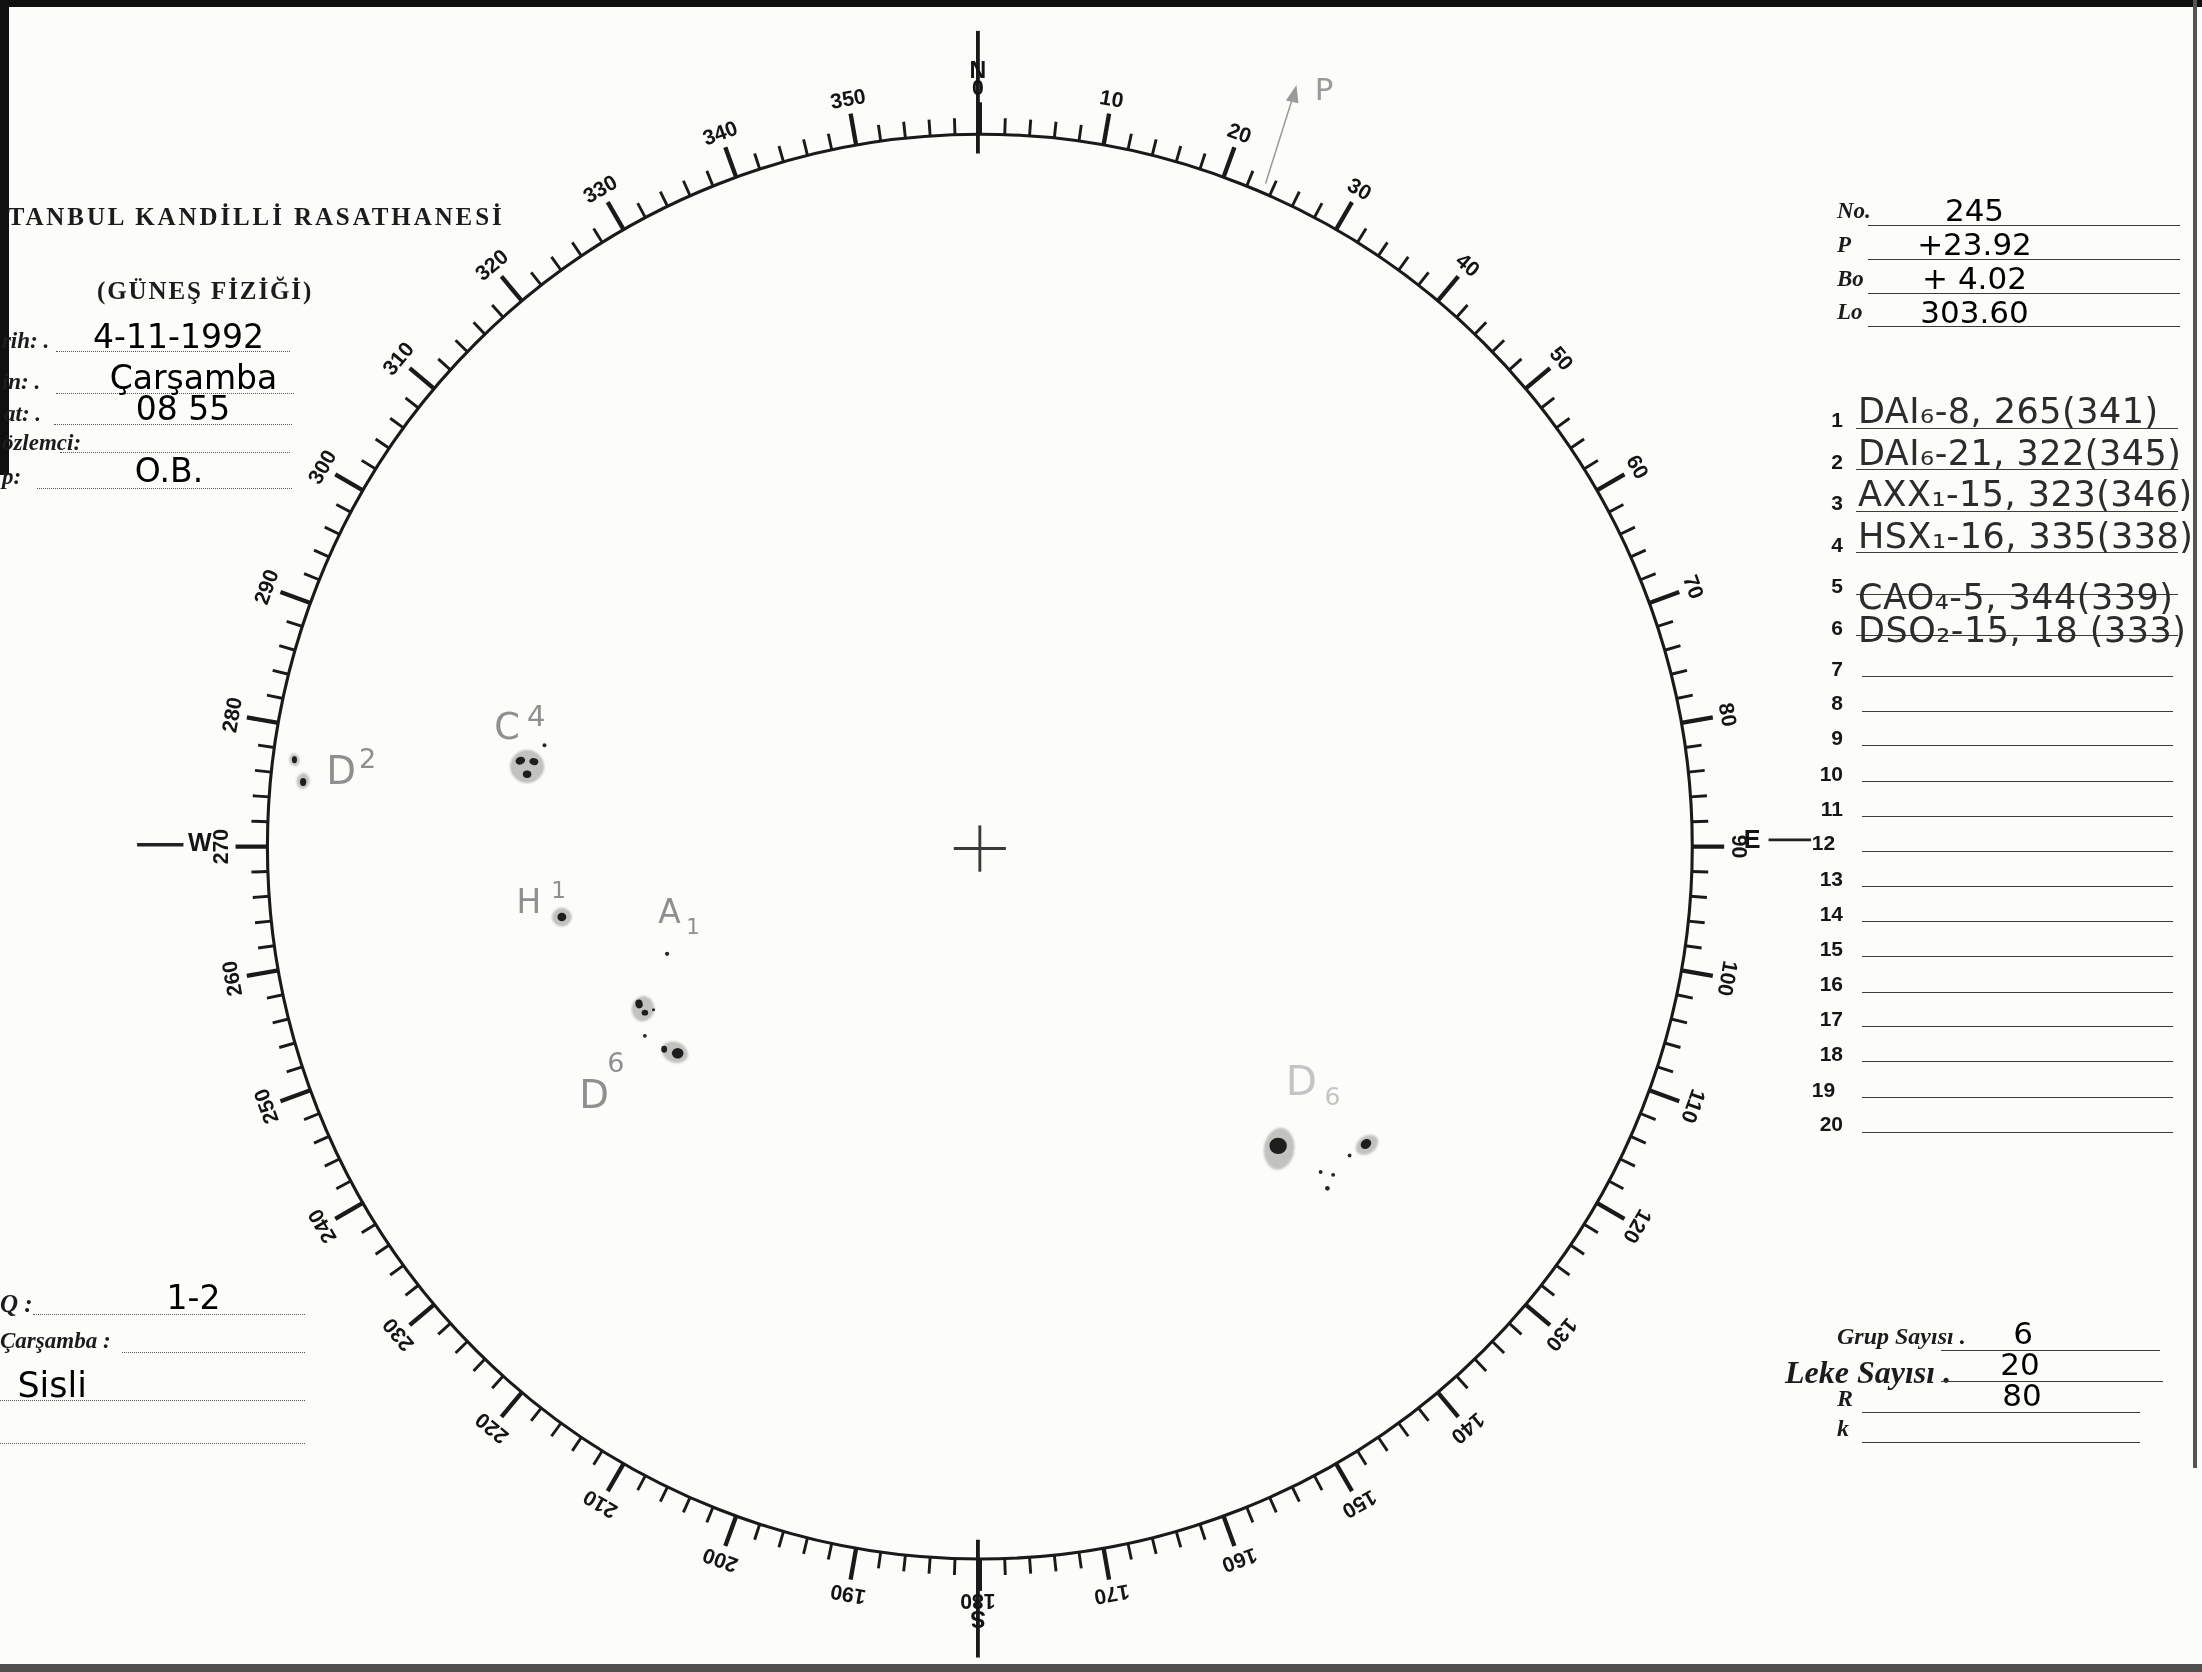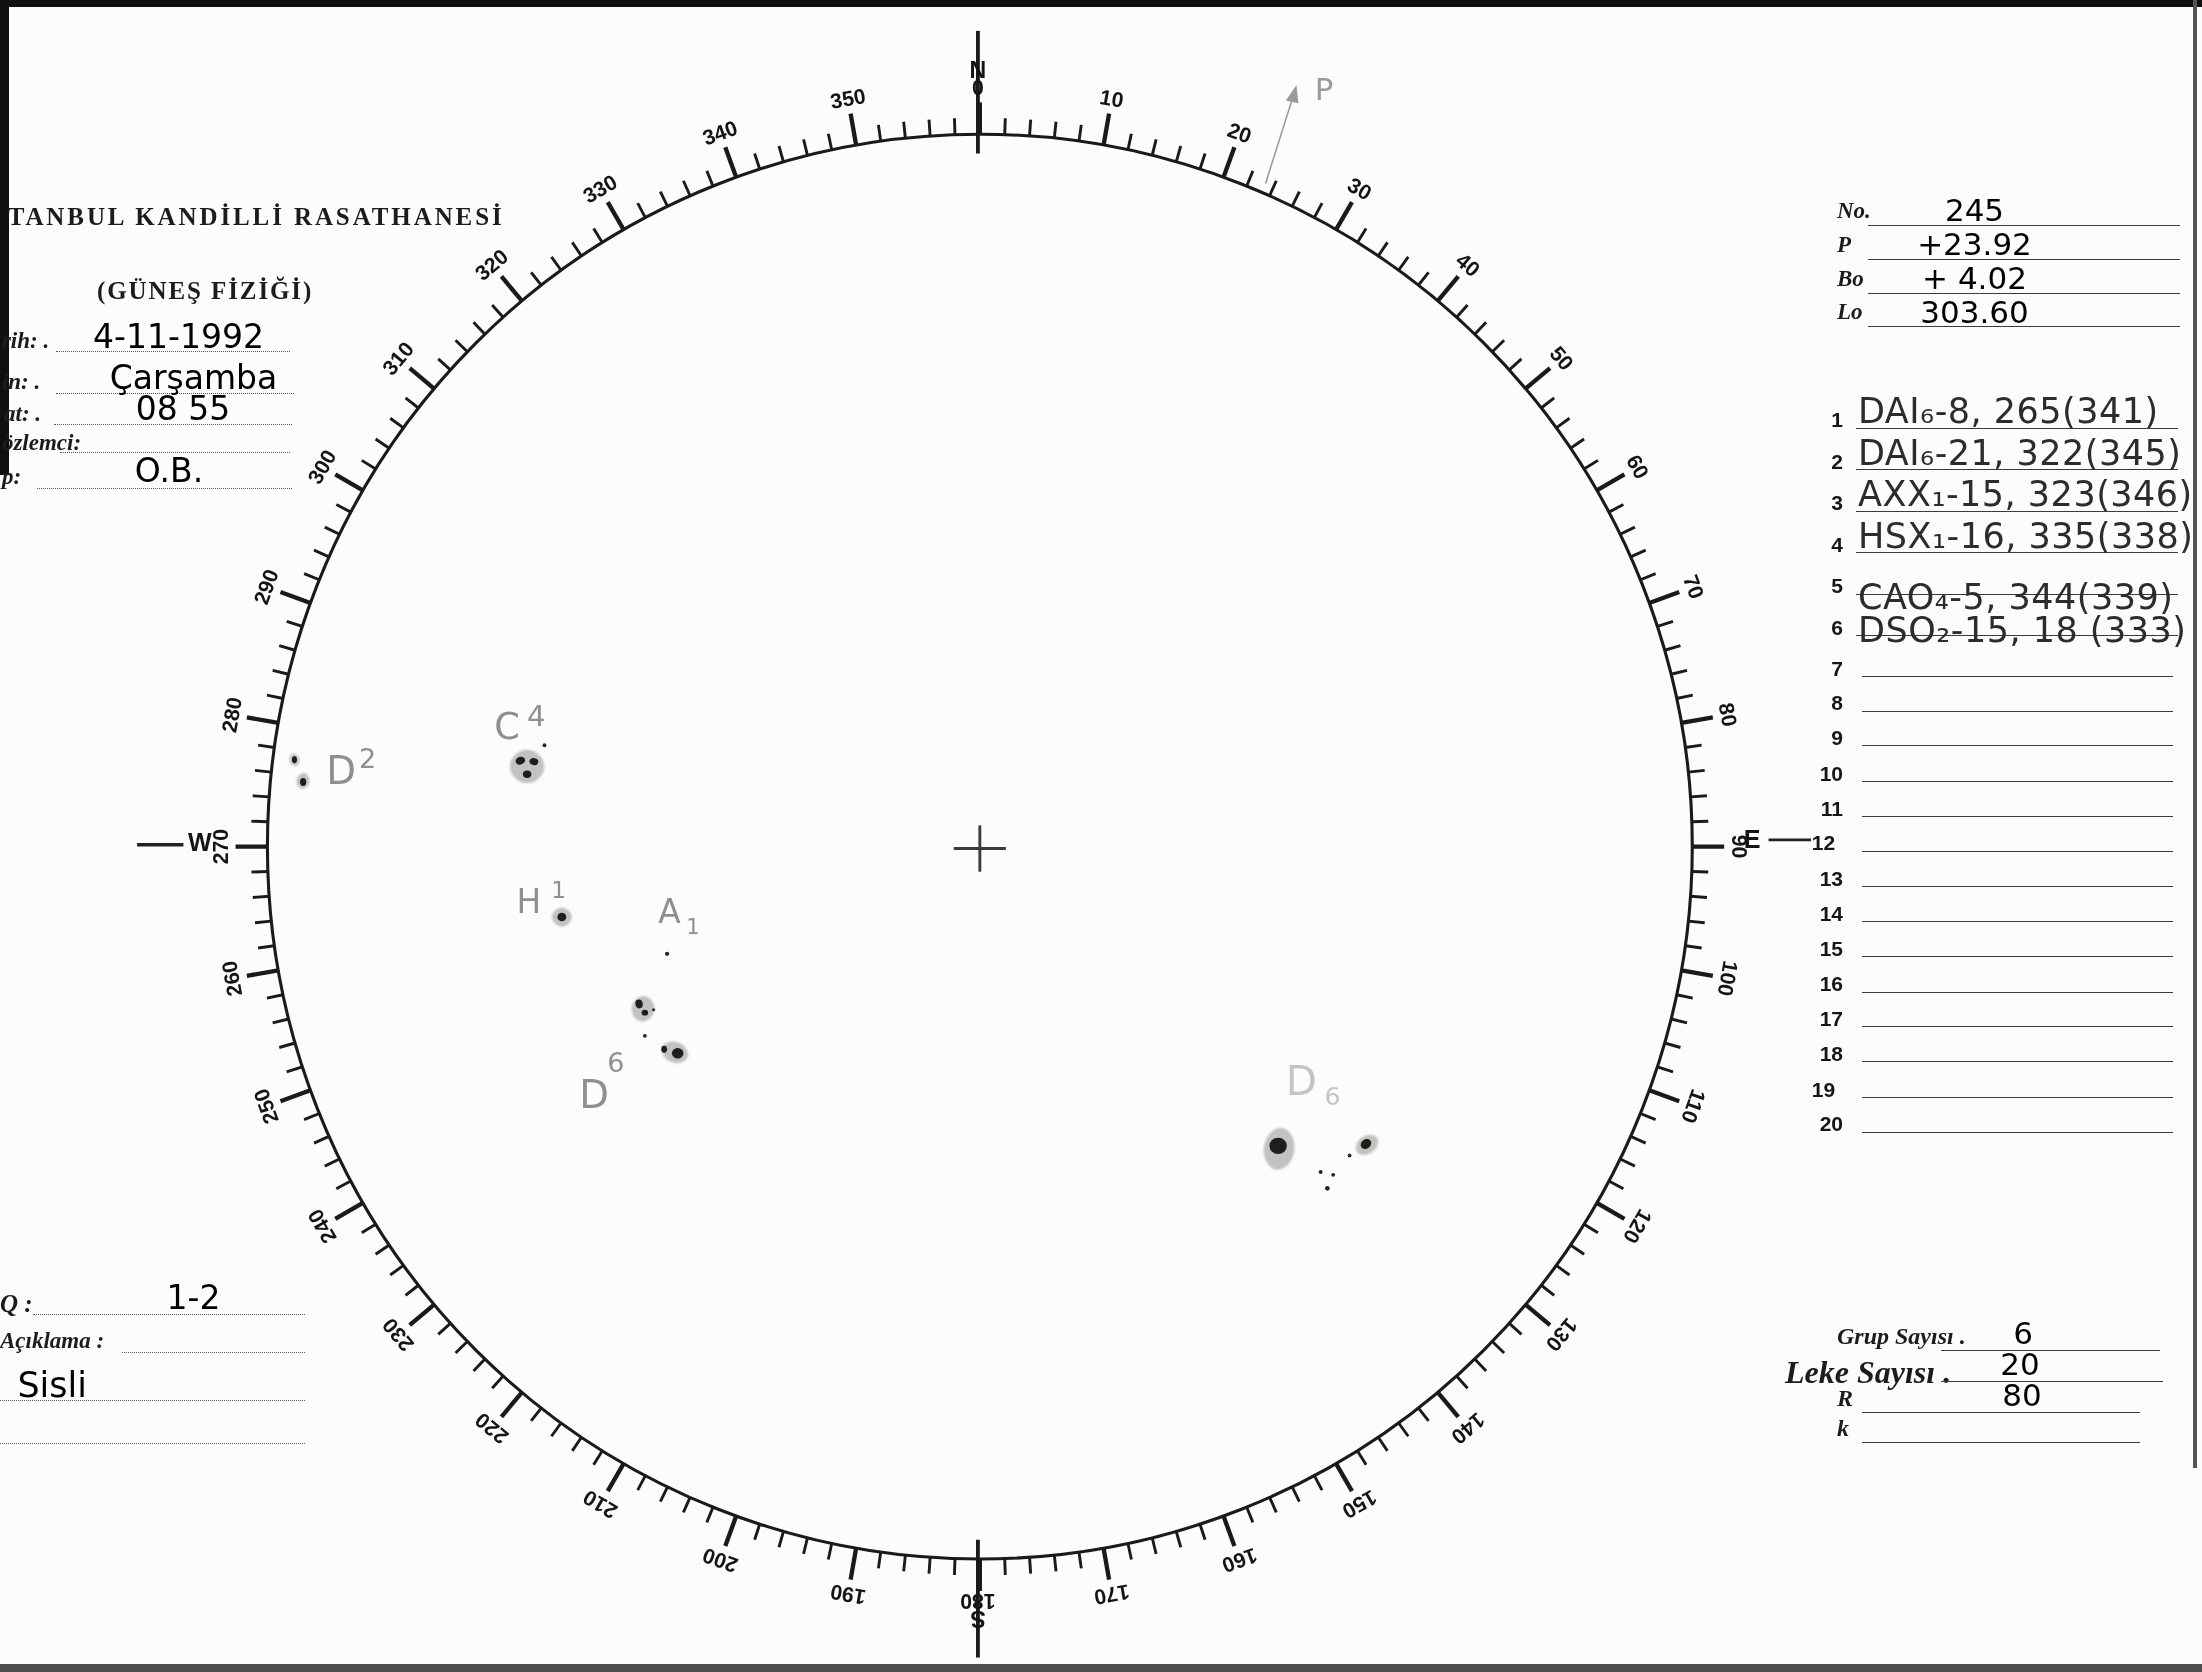--- a/index.html
+++ b/index.html
@@ -48,21 +48,21 @@
       <div class="abs dotline" style="left:60px;top:452px;width:230px;"></div>
       <div class="abs hw ctr" style="left:106px;top:417px;width:126px;margin-top:34px;">O.B.</div>
       <div class="abs plabel" style="left:1.9px;top:464px;">p:</div>
       <div class="abs dotline" style="left:37px;top:488px;width:255px;"></div>
     </div>
 
   <div class="abs plabel" style="left:0px;top:1290px;font-size:25px;">Q :</div>
   <div class="abs hw ctr" style="left:126px;top:1278px;width:135px;">1-2</div>
   <div class="abs dotline" style="left:33px;top:1314px;width:272px;"></div>
 
-  <div class="abs plabel" style="left:0px;top:1328px;">Açıklama :</div>
+  <div class="abs plabel" style="left:0px;top:1328px;">Çarşamba :</div>
   <div class="abs dotline" style="left:122px;top:1352px;width:183px;"></div>
 
   <div class="abs hw" style="left:17.4px;top:1365px;font-size:35px;">Sisli</div>
   <div class="abs dotline" style="left:0px;top:1400px;width:305px;"></div>
   <div class="abs dotline" style="left:0px;top:1443px;width:305px;"></div>
 
   <div id="ephemeris-block">
       <div class="abs plabel" style="left:1837px;top:198px;">No.</div>
       <div class="abs solidline" style="left:1868px;top:225px;width:312px;"></div>
       <div class="abs hw ctr" style="left:1883px;top:192px;width:183px;font-size:31px;">245</div>

